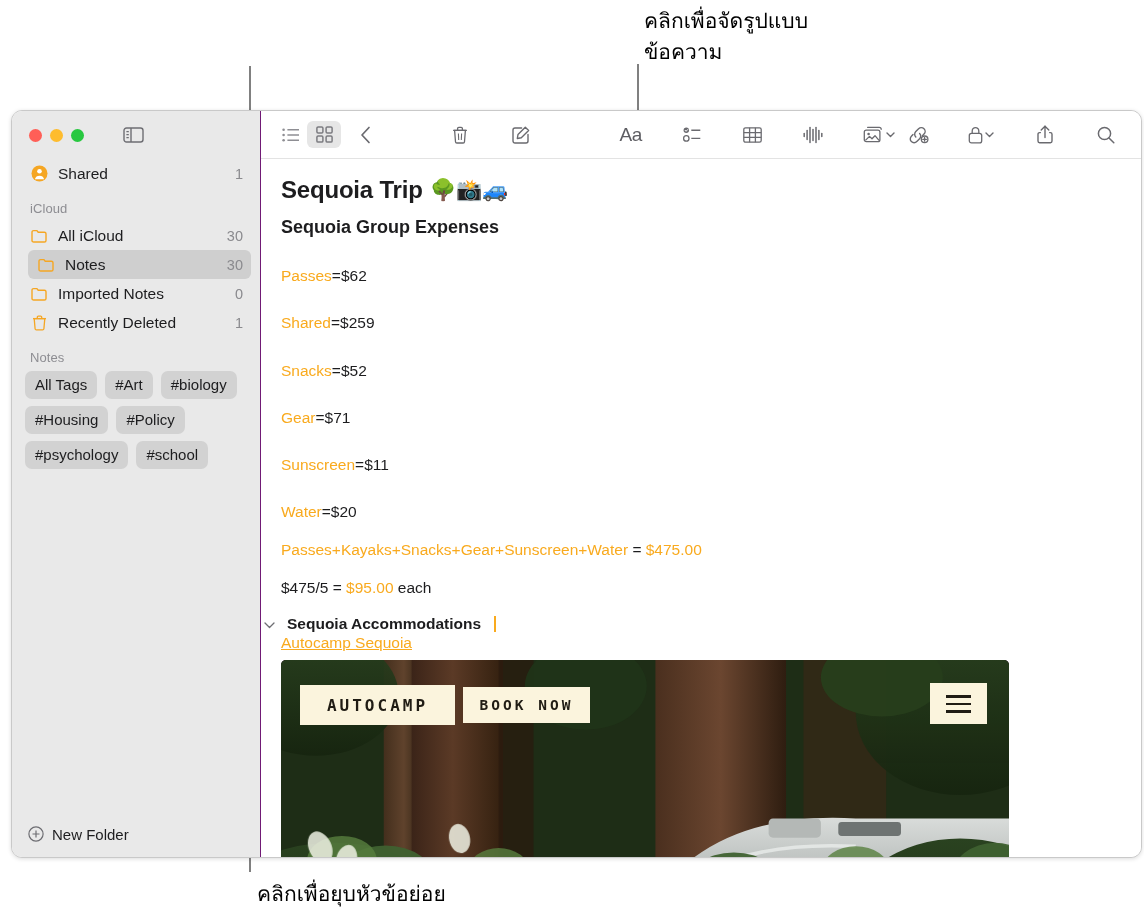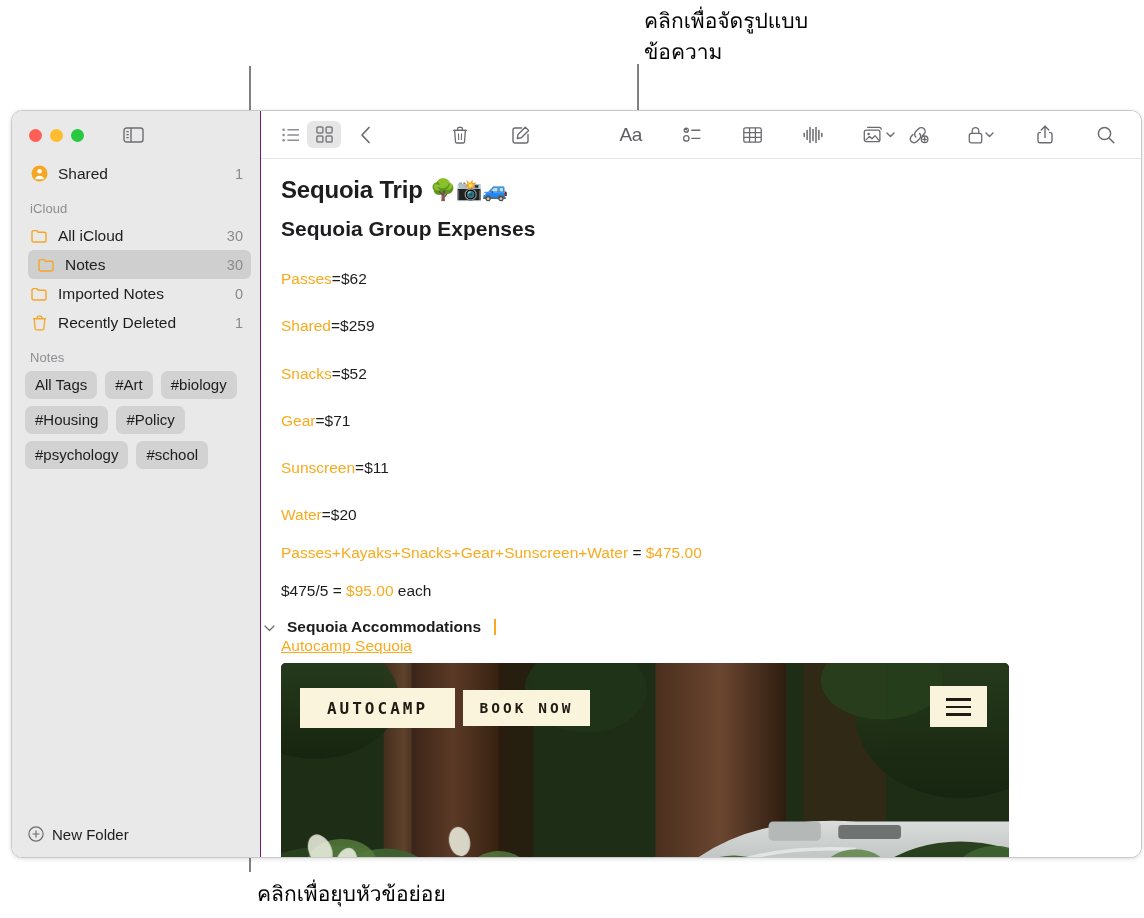--- a/index.html
+++ b/index.html
@@ -130,21 +130,21 @@
   .chev-sm { color: #6a6a6f; }
 
   
   .note { padding: 17px 20px 0 20px; overflow: hidden; flex: 1; position: relative; }
   .note-title {
     font-size: 24px; font-weight: bold; color: #1d1d1f;
     letter-spacing: -.2px; display: flex; align-items: center; gap: 1px;
     margin-bottom: 13px;
   }
   .note-title .emo { font-size: 21px; }
-  .sub-head { font-size: 21px; font-weight: bold; color: #1d1d1f; margin-bottom: 14px; }
+  .sub-head { font-size: 18px; font-weight: bold; color: #1d1d1f; margin-bottom: 14px; }
   .math-line { font-size: 15.5px; line-height: 19.3px; color: #1d1d1f; margin-top: 28px; }
   .var { color: #f9aa1e; }
   .res { color: #f9aa1e; }
   .mt-block { margin-top: 18px; }
   .mt-block2 { margin-top: 19px; }
   .coll-head {
     display: flex; align-items: center; gap: 11px;
     font-size: 15.5px; font-weight: bold; color: #1d1d1f;
     margin-top: 18px; margin-left: -17px;
   }

